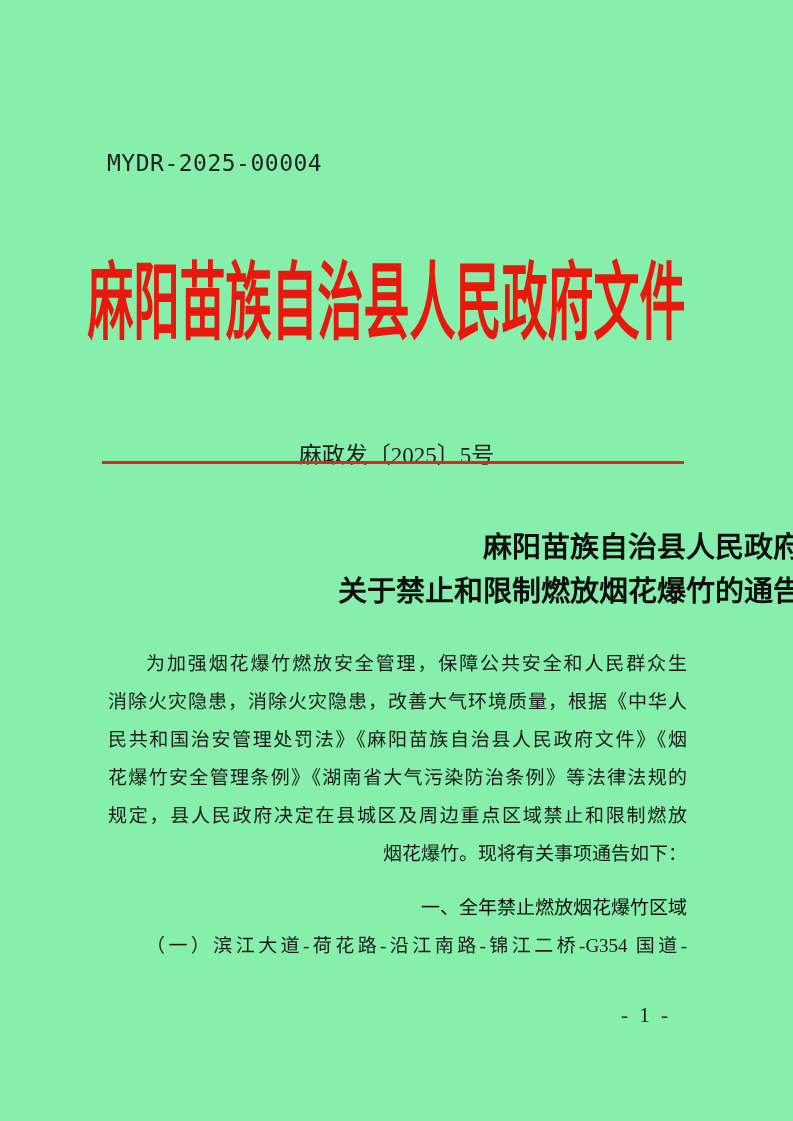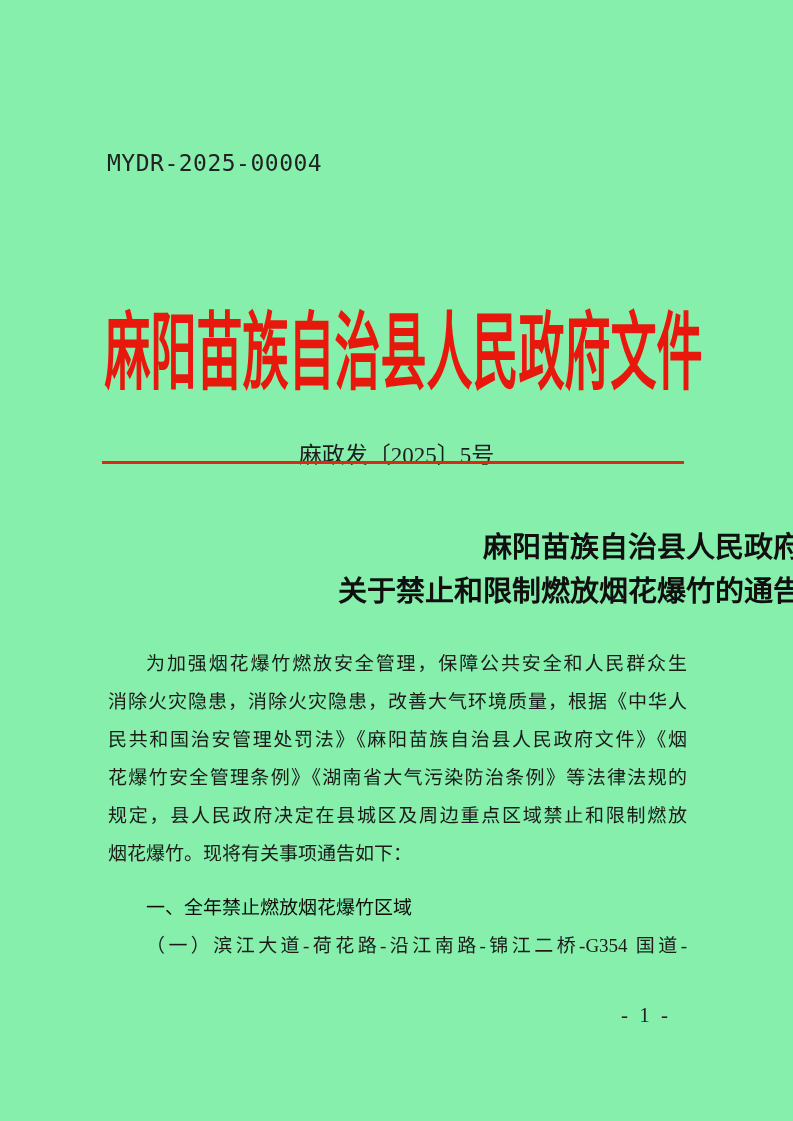--- a/index.html
+++ b/index.html
@@ -11,22 +11,22 @@
     font-family:"Liberation Serif","DejaVu Serif",serif;
     color:#1d1d1d;
   }
   .doc-id{
     position:absolute;left:107px;top:150px;
     font-family:"DejaVu Sans Mono","Liberation Mono",monospace;
     font-size:23px;letter-spacing:0.5px;color:#222;
     white-space:nowrap;
   }
   .red-title-wrap{
-    position:absolute;left:17px;top:262px;width:773px;height:116px;
-    display:flex;align-items:flex-end;justify-content:center;
+    position:absolute;left:0;top:262px;width:773px;height:116px;
+    display:flex;align-items:flex-start;justify-content:center;
   }
   .red-title{
     font-family:"Liberation Serif","DejaVu Serif",serif;
     font-weight:900;
     font-size:46px;
     letter-spacing:0px;
     white-space:nowrap;
     transform:scaleY(1.85);
     transform-origin:center center;
   }
@@ -49,21 +49,21 @@
     margin-left:9px;
   }
   .body-text{
     position:absolute;left:108px;top:645px;width:579px;
     font-size:19px;color:#1b1b1b;
     font-family:"Liberation Serif","DejaVu Serif",serif;
   }
   .body-text .line{
     height:38px;line-height:38px;
     white-space:nowrap;
-    text-align:left;
+    text-align:right;
   }
   .body-text .line.fill{
     white-space:normal;
     text-align:justify;
     text-align-last:justify;
     text-justify:inter-character;
   }
   .body-text .line.indent{ text-indent:2em; }
   .body-text .line.bold{
     font-weight:normal;

